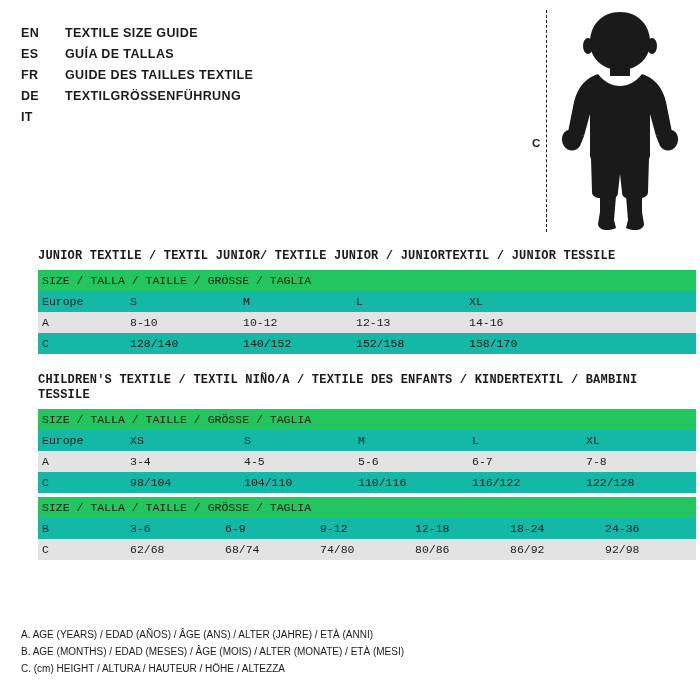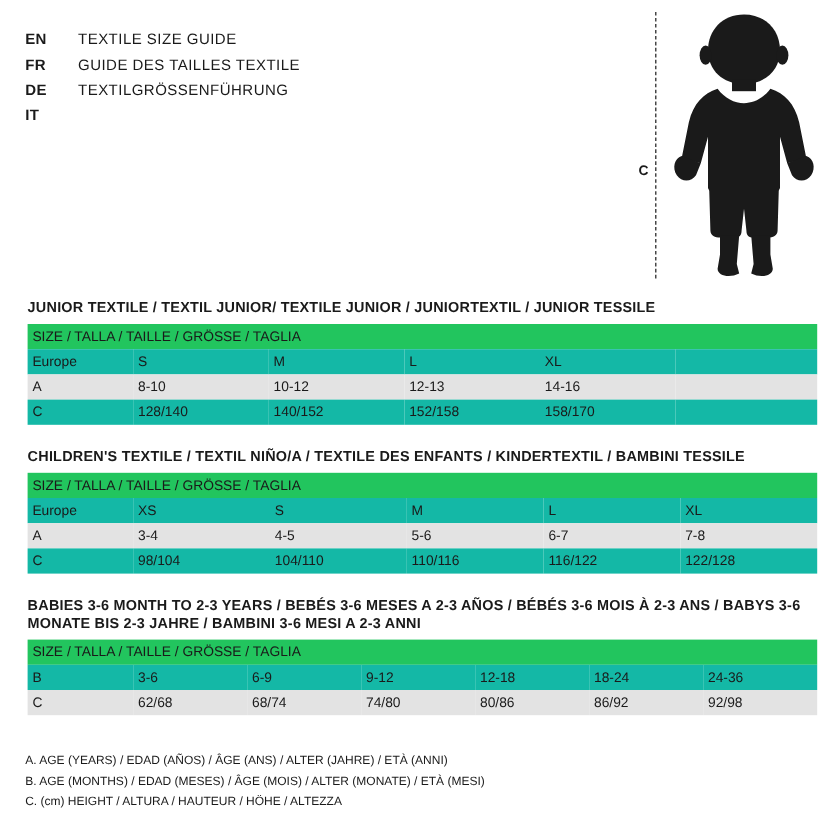--- a/index.html
+++ b/index.html
@@ -35,21 +35,21 @@
     font-size: 12.5px;
     letter-spacing: 0.3px;
   }
   .lang-code {
     width: 44px;
     flex: 0 0 44px;
     font-weight: bold;
     color: #1a1a1a;
   }
   .lang-title {
-    font-weight: normal;
+    font-weight: bold;
     color: #1a1a1a;
     letter-spacing: 0.4px;
   }
 
   
   .figure-area {
     position: absolute;
     left: 520px;
     top: 6px;
     width: 175px;
@@ -75,22 +75,23 @@
   }
   .silhouette {
     position: absolute;
     left: 38px;
     top: 0px;
   }
 
   
   .section {
     position: absolute;
-    left: 23px;
+    left: 38px;
     width: 658px;
+    font-family: Liberation Mono, monospace;
   }
   .section-title {
     font-size: 12px;
     font-weight: bold;
     letter-spacing: 0.2px;
     line-height: 15px;
     margin-bottom: 6px;
     color: #1a1a1a;
   }
   table.size-table {
@@ -137,20 +138,24 @@
 </style>
 </head>
 <body>
 
 <div class="page">
 
   <div class="lang-block">
     <div class="lang-row">
       <span class="lang-code">EN</span>
       <span class="lang-title">TEXTILE SIZE GUIDE</span>
+    </div>
+    <div class="lang-row">
+      <span class="lang-code">ES</span>
+      <span class="lang-title">GUÍA DE TALLAS</span>
     </div>
     <div class="lang-row">
       <span class="lang-code">FR</span>
       <span class="lang-title">GUIDE DES TAILLES TEXTILE</span>
     </div>
     <div class="lang-row">
       <span class="lang-code">DE</span>
       <span class="lang-title">TEXTILGRÖSSENFÜHRUNG</span>
     </div>
     <div class="lang-row">
@@ -266,21 +271,20 @@
           <td class="val">104/110</td>
           <td class="val">110/116</td>
           <td class="val">116/122</td>
           <td class="val">122/128</td>
         </tr>
       </tbody>
     </table>
   </div>
 
   <div class="section" style="top:497px;">
-    <div class="section-title">BABIES 3-6 MONTH TO 2-3 YEARS / BEBÉS 3-6 MESES A 2-3 AÑOS / BÉBÉS 3-6 MOIS À 2-3 ANS / BABYS 3-6 MONATE BIS 2-3 JAHRE / BAMBINI 3-6 MESI A 2-3 ANNI</div>
     <table class="size-table">
       <colgroup>
         <col style="width:88px">
           <col style="width:95px">
           <col style="width:95px">
           <col style="width:95px">
           <col style="width:95px">
           <col style="width:95px">
           <col style="width:95px">
       </colgroup>

